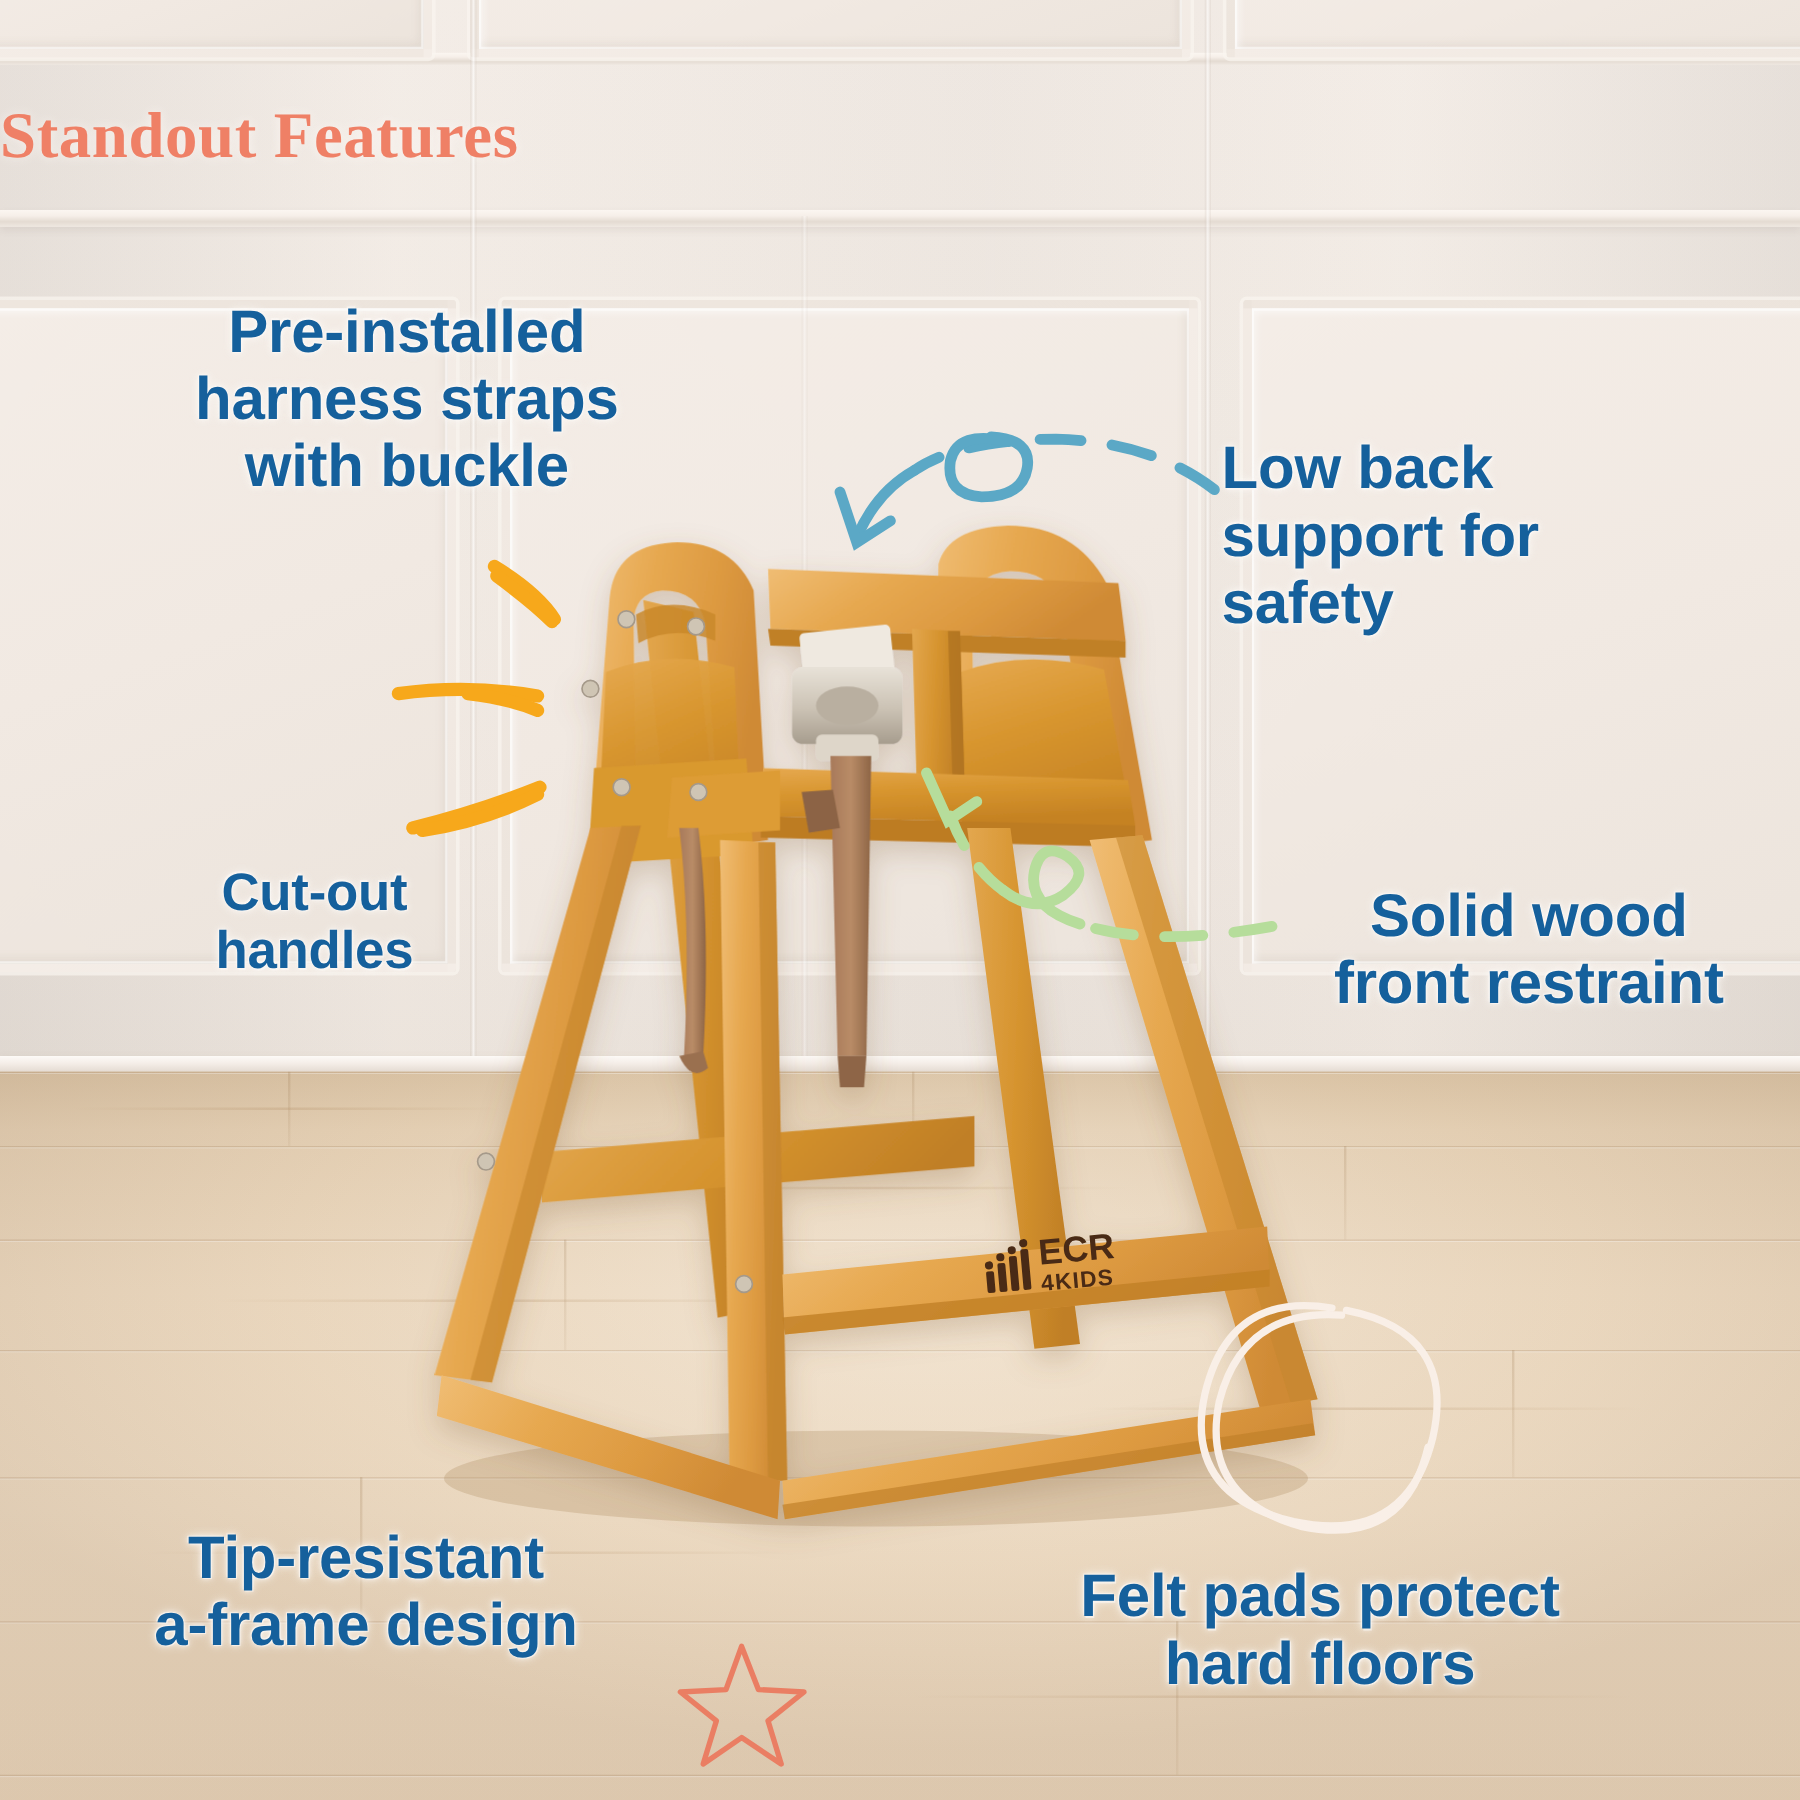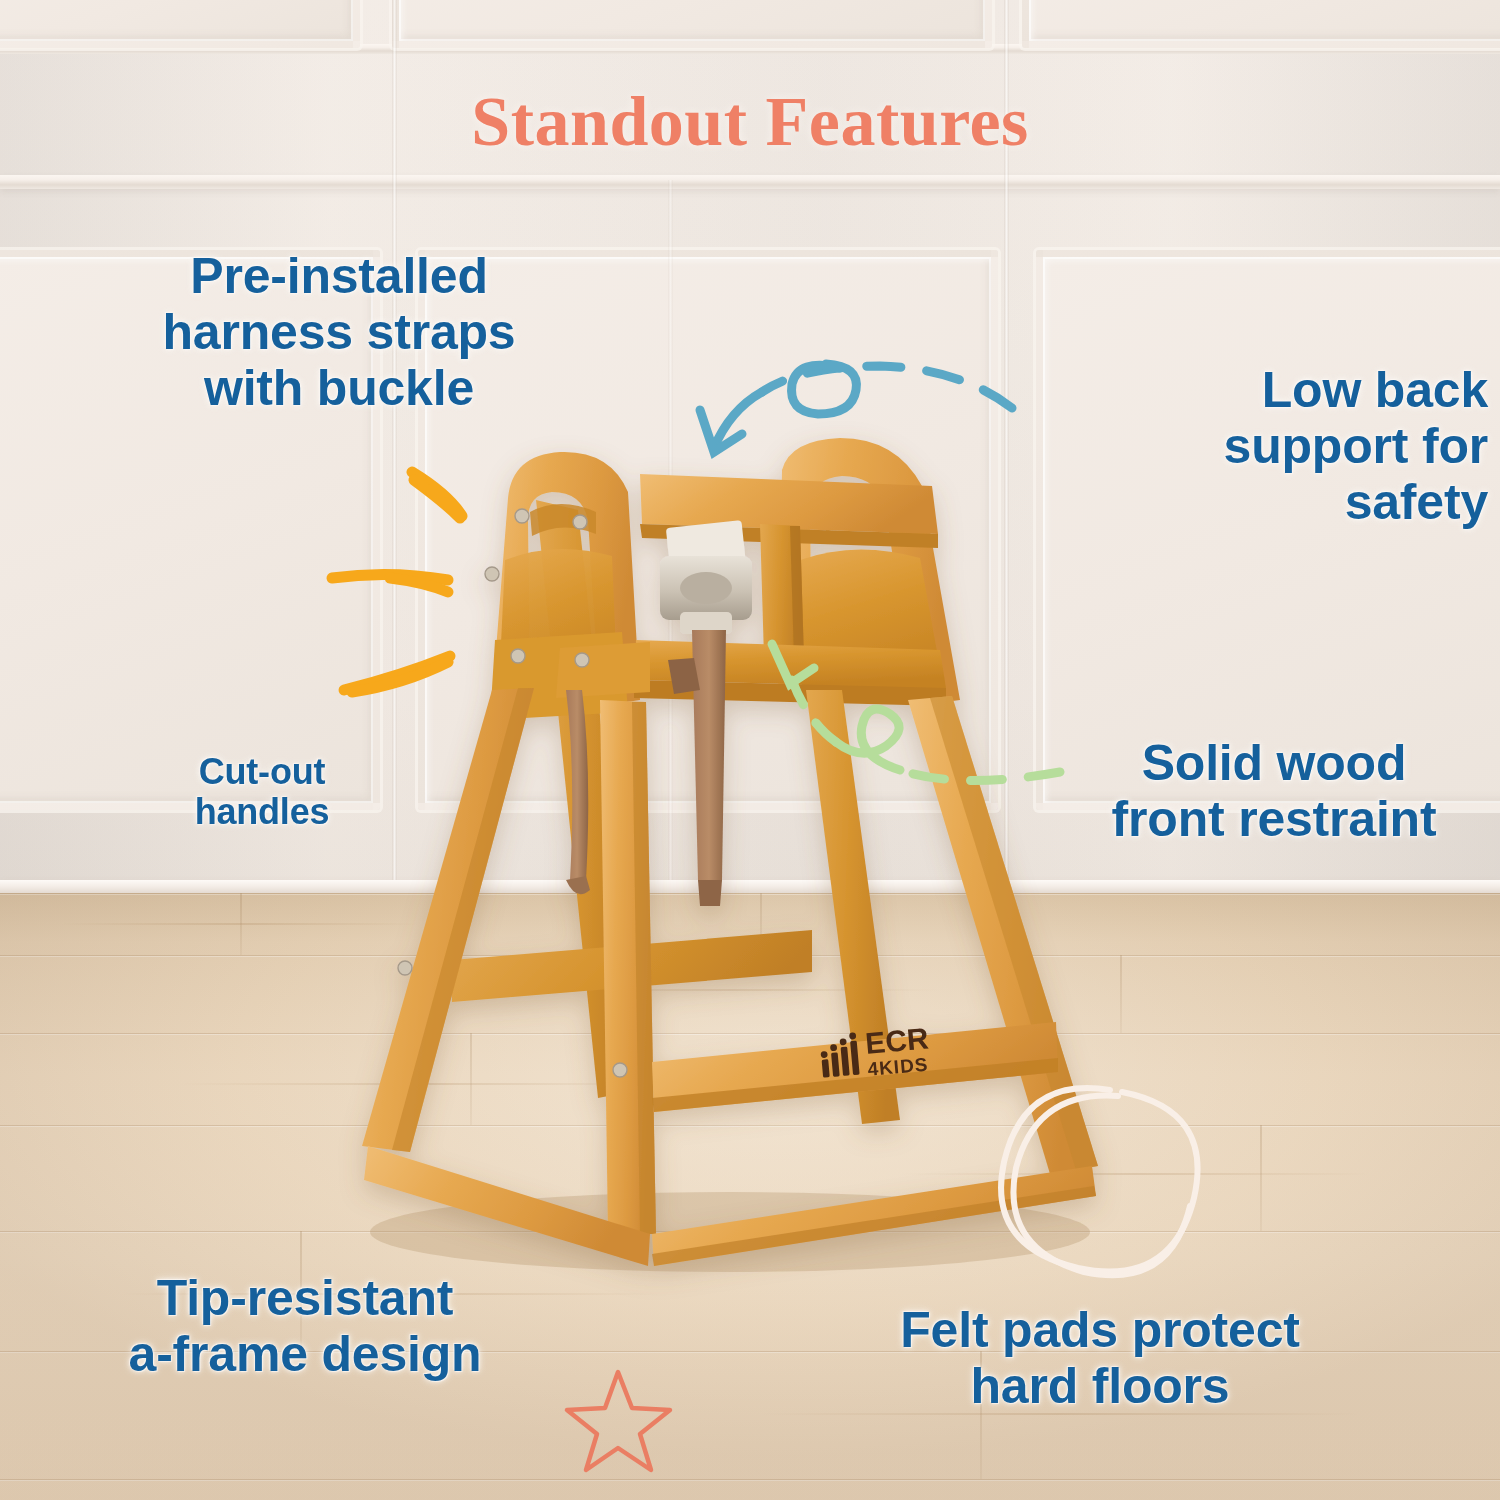--- a/index.html
+++ b/index.html
@@ -85,32 +85,32 @@
     text-shadow:
        0 0 4px rgba(252,249,246,.95),
        0 0 9px rgba(252,249,246,.85),
        1px 1px 0 rgba(252,249,246,.6),
       -1px -1px 0 rgba(252,249,246,.6);
   }
 
   .title {
     position:absolute;
     left:0; top:82px; width:1500px;
-    text-align:center;
+    text-align:left;
     font-family:"Liberation Serif", serif;
     font-weight:700;
-    font-size:70px;
+    font-size:54px;
     color:#ef8066;
     letter-spacing:.5px;
     text-shadow:0 0 10px rgba(255,250,246,.7);
   }
 
   .lbl-harness { left:100px;  top:238px; width:478px; text-align:center; font-size:50px;margin-top:10px; }
-  .lbl-lowback { left:1018px; top:362px; width:470px; text-align:right; font-size:50px; }
-  .lbl-cutout  { left:92px;   top:752px; width:340px; text-align:center; font-size:36px; }
+  .lbl-lowback { left:1018px; top:362px; width:470px; text-align:left; font-size:50px; }
+  .lbl-cutout  { left:92px;   top:719px; width:340px; text-align:center; font-size:44px; }
   .lbl-solid   { left:1055px; top:735px; width:438px; text-align:center; font-size:50px; }
   .lbl-tip     { left:60px;   top:1258px; width:490px; text-align:center; font-size:50px; }
   .lbl-felt    { left:830px;  top:1302px; width:540px; text-align:center; font-size:50px; }
 
   .doodles { position:absolute; inset:0; pointer-events:none; }
 </style>
 </head>
 <body>
 
 <div id="stage">

